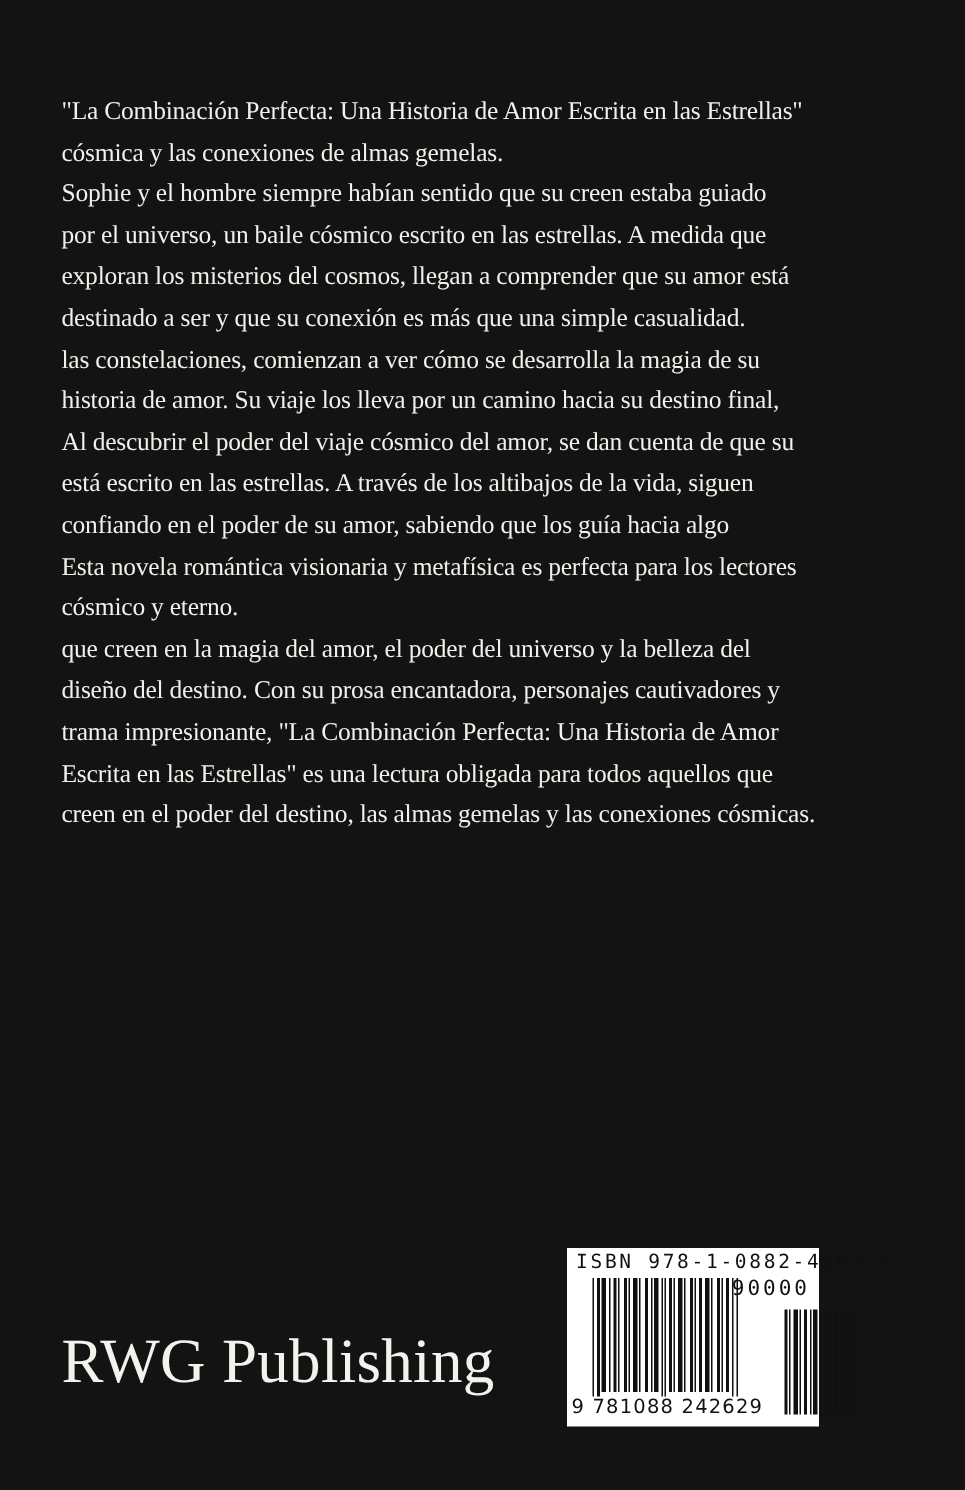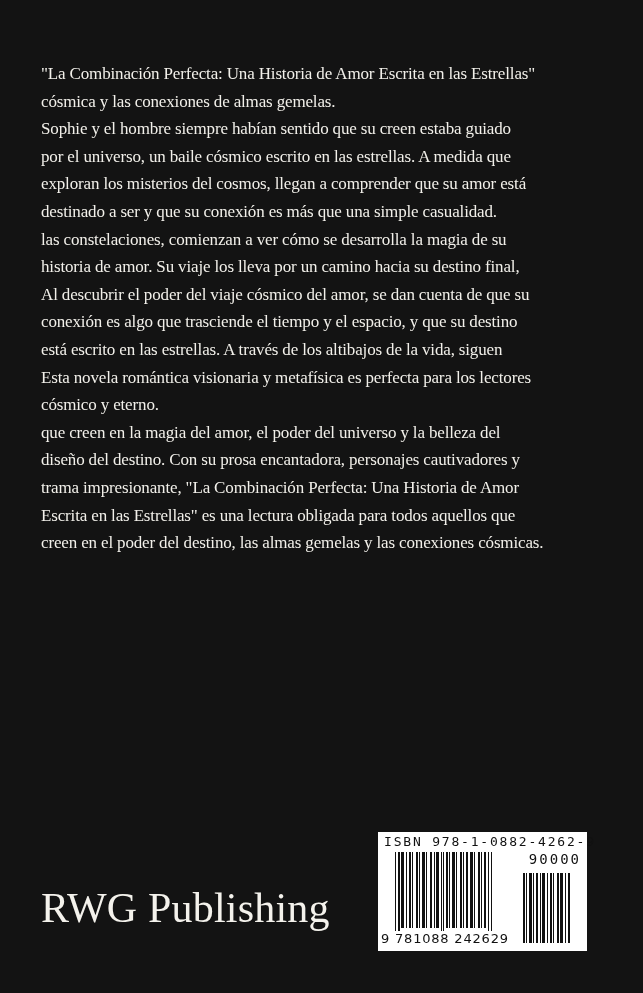--- a/index.html
+++ b/index.html
@@ -34,21 +34,21 @@
       top: 880px;
       font-size: 42px;
       line-height: 56px;
       letter-spacing: 0.2px;
       color: #f4f2ec;
     }
     .barcode-box {
       position: absolute;
       left: 378px;
       top: 832px;
-      width: 209px;
+      width: 168px;
       height: 119px;
       background: #ffffff;
     }
     .isbn-text {
       position: absolute;
       left: 6px;
       top: 2px;
       font-family: "DejaVu Sans Mono", "Liberation Mono", monospace;
       font-size: 13px;
       letter-spacing: 1.8px;
@@ -109,22 +109,22 @@
 <div class="blurb">
   <span class="line">"La Combinación Perfecta: Una Historia de Amor Escrita en las Estrellas"</span>
   <span class="line">cósmica y las conexiones de almas gemelas.</span>
   <span class="line">Sophie y el hombre siempre habían sentido que su creen estaba guiado</span>
   <span class="line">por el universo, un baile cósmico escrito en las estrellas. A medida que</span>
   <span class="line">exploran los misterios del cosmos, llegan a comprender que su amor está</span>
   <span class="line">destinado a ser y que su conexión es más que una simple casualidad.</span>
   <span class="line">las constelaciones, comienzan a ver cómo se desarrolla la magia de su</span>
   <span class="line">historia de amor. Su viaje los lleva por un camino hacia su destino final,</span>
   <span class="line">Al descubrir el poder del viaje cósmico del amor, se dan cuenta de que su</span>
-  <span class="line">conexión es algo que trasciende el tiempo y el espacio, y que su destino</span>
   <span class="line">está escrito en las estrellas. A través de los altibajos de la vida, siguen</span>
+  <span class="line">confiando en el poder de su amor, sabiendo que los guía hacia algo</span>
   <span class="line">Esta novela romántica visionaria y metafísica es perfecta para los lectores</span>
   <span class="line">cósmico y eterno.</span>
   <span class="line">que creen en la magia del amor, el poder del universo y la belleza del</span>
   <span class="line">diseño del destino. Con su prosa encantadora, personajes cautivadores y</span>
   <span class="line">trama impresionante, "La Combinación Perfecta: Una Historia de Amor</span>
   <span class="line">Escrita en las Estrellas" es una lectura obligada para todos aquellos que</span>
   <span class="line">creen en el poder del destino, las almas gemelas y las conexiones cósmicas.</span>
 </div>
 
 <div class="publisher">RWG Publishing</div>

